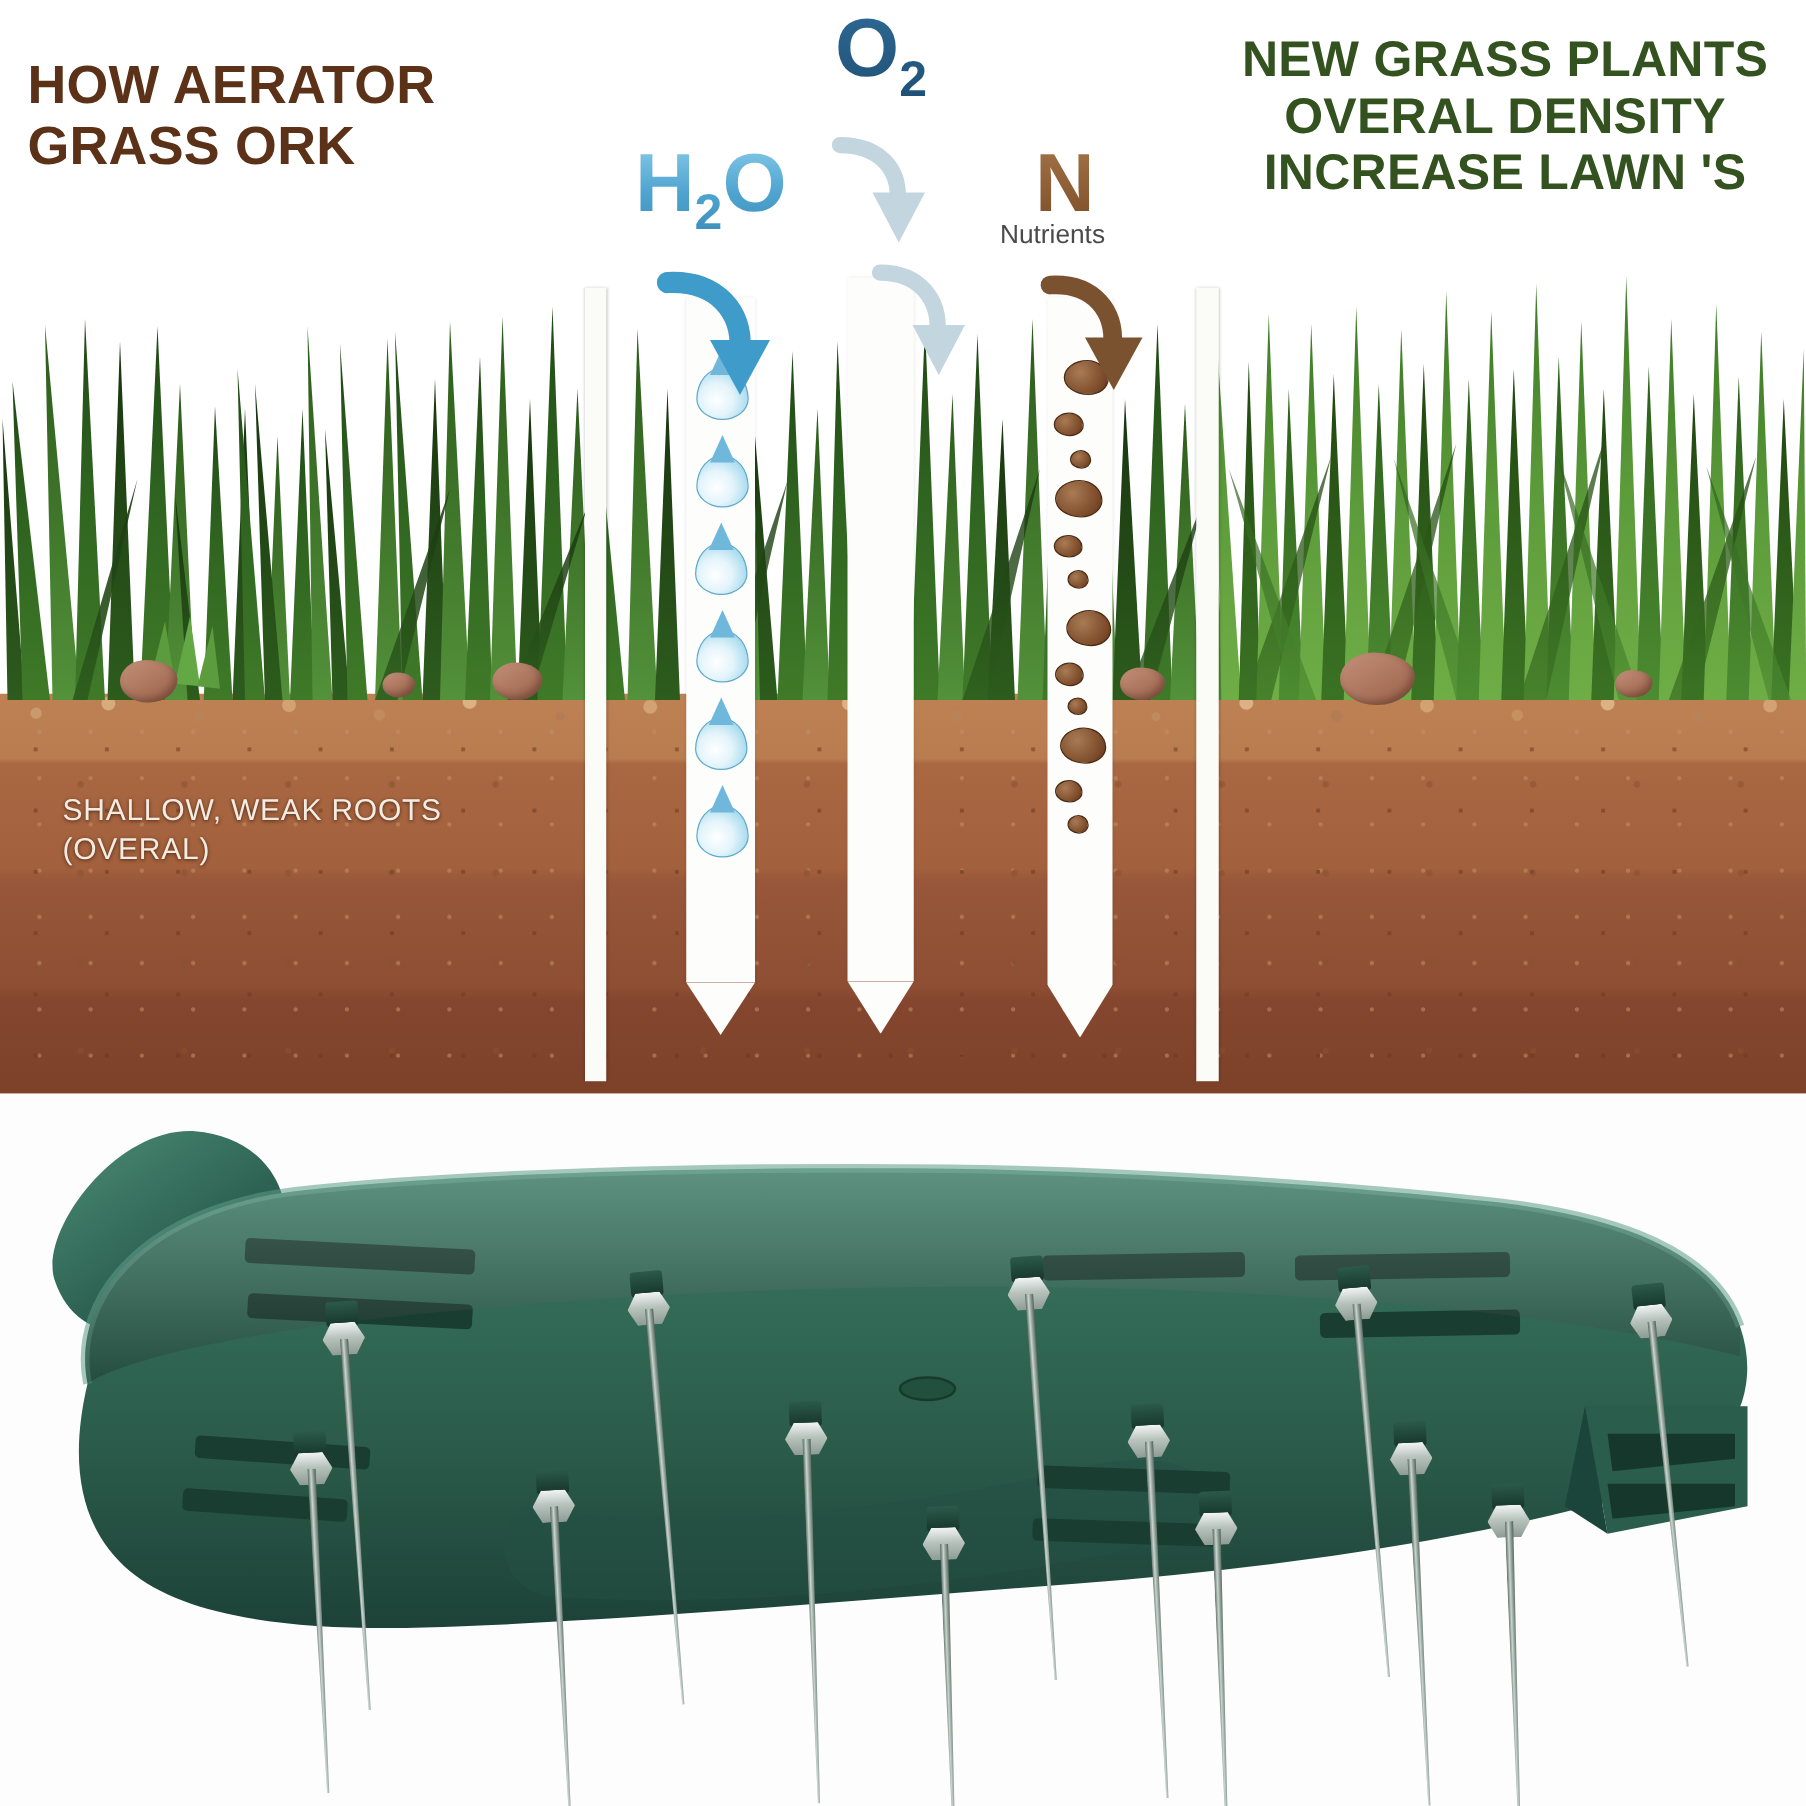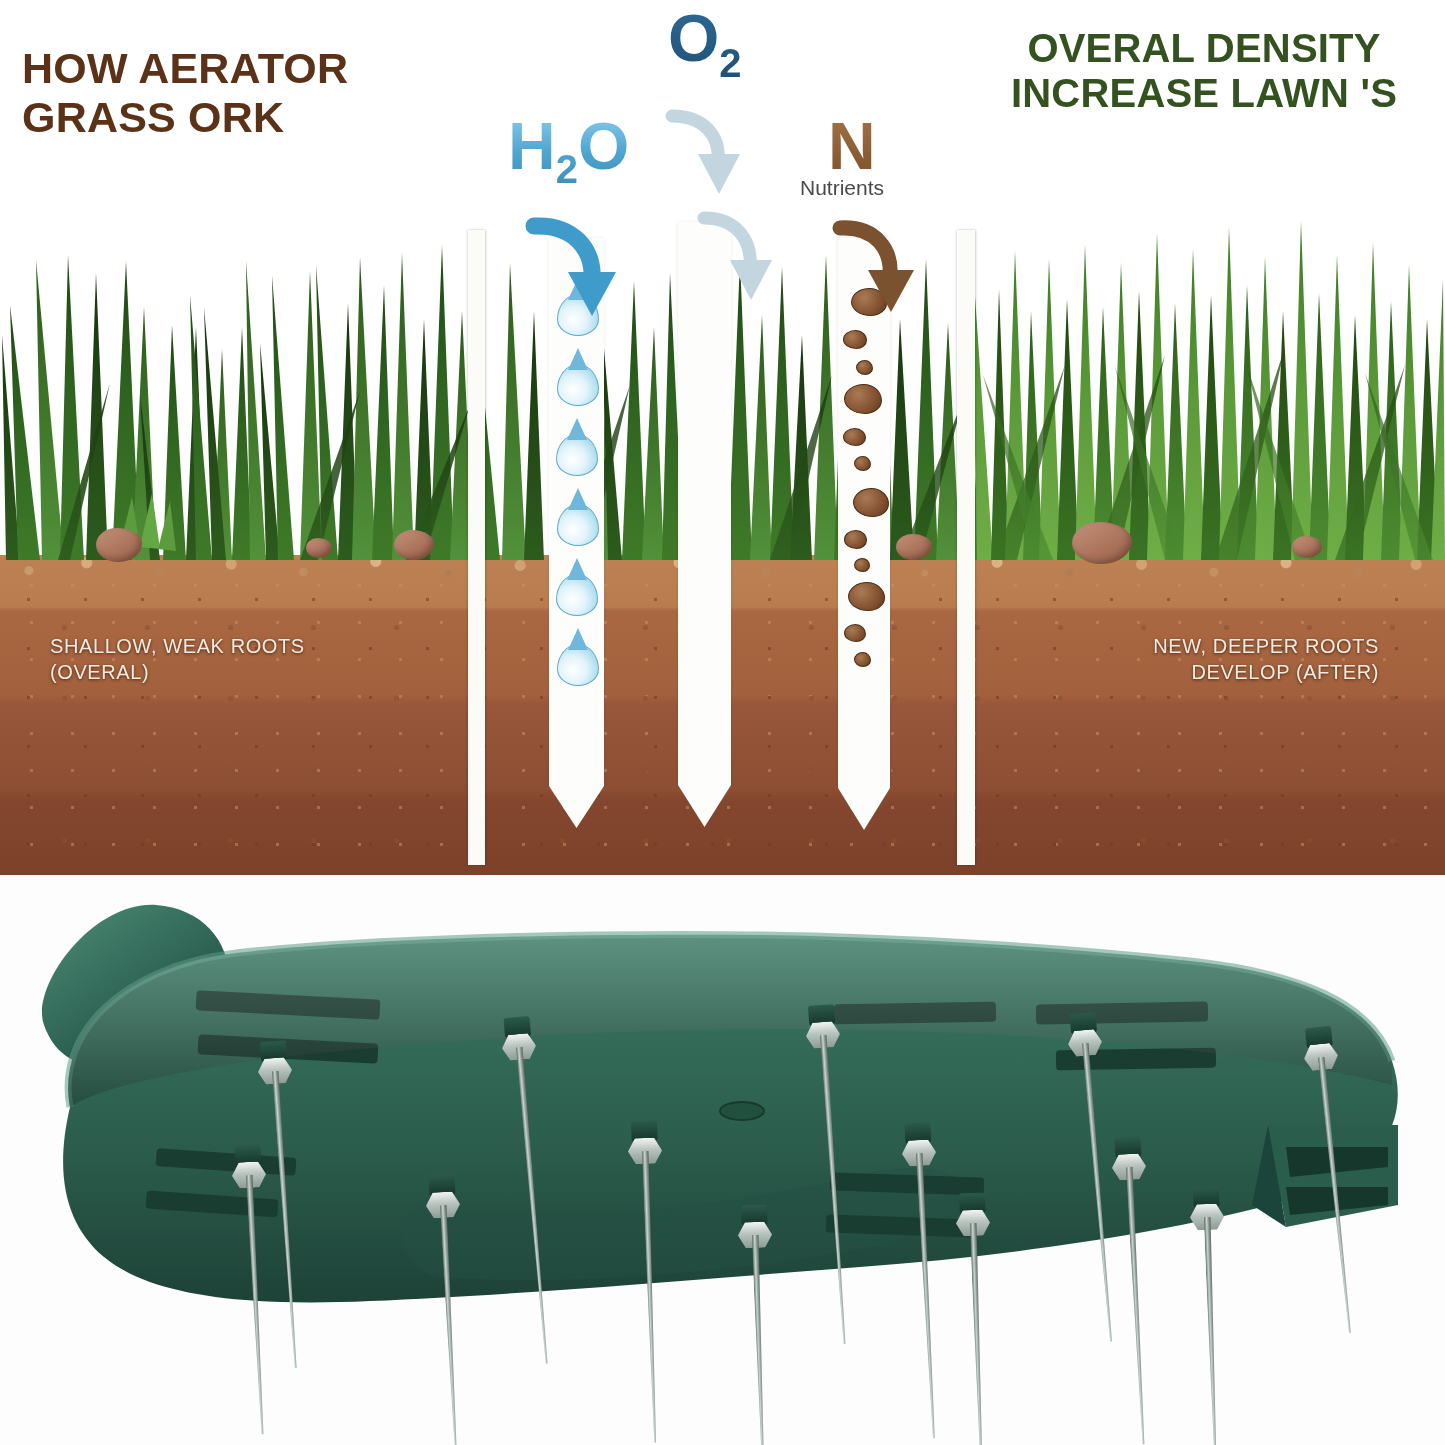--- a/index.html
+++ b/index.html
@@ -66,21 +66,21 @@
       radial-gradient(circle,#8a5232 2.4px,transparent 3px),
       radial-gradient(circle,#c49468 1.4px,transparent 2px);
     background-size:57px 49px, 83px 71px, 41px 37px;
     background-position:0 0, 23px 17px, 11px 29px;
   }
 
   .rock{position:absolute;border-radius:45% 55% 50% 48%/50% 45% 55% 50%;
     background:linear-gradient(150deg,#c39079,#9a5f47);box-shadow:inset -3px -3px 6px rgba(0,0,0,.25);}
 
   
-  .caption{position:absolute;color:#f4ece2;font-size:20px;line-height:1.28;letter-spacing:.6px;
+  .caption{position:absolute;color:#f4ece2;font-size:24px;line-height:1.28;letter-spacing:.6px;
     text-shadow:0 1px 3px rgba(60,25,10,.85);}
   #cap-left{left:50px;top:634px;}
   #cap-right{right:66px;top:634px;text-align:right;}
 
   
   .channel{position:absolute;z-index:6;}
   .channel .shaft{position:absolute;left:0;top:0;width:100%;background:#fdfdfb;
      box-shadow:0 0 3px rgba(0,0,0,.10);}
   .channel .tip{position:absolute;left:0;width:100%;height:42px;background:#fdfdfb;
      clip-path:polygon(0 0,100% 0,50% 100%);}
@@ -263,24 +263,20 @@
     <div class="rock" style="left:306px;top:538px;width:26px;height:20px;z-index:3;"></div>
     <div class="rock" style="left:394px;top:530px;width:40px;height:30px;z-index:3;"></div>
     <div class="rock" style="left:896px;top:534px;width:36px;height:26px;z-index:3;"></div>
     <div class="rock" style="left:1072px;top:522px;width:60px;height:42px;z-index:3;"></div>
     <div class="rock" style="left:1292px;top:536px;width:30px;height:22px;z-index:3;"></div>
 
     <div id="cap-left" class="caption" style="z-index:5;">
       <div>SHALLOW, WEAK ROOTS</div>
       <div>(OVERAL)</div>
     </div>
-    <div id="cap-right" class="caption" style="z-index:5;">
-      <div>NEW, DEEPER ROOTS</div>
-      <div>DEVELOP (AFTER)</div>
-    </div>
 
     <div class="divider" style="left:468px;top:230px;width:17px;height:635px;"></div>
     <div class="divider" style="left:957px;top:230px;width:18px;height:635px;"></div>
 
     <div class="channel" style="left:549px;top:238px;width:55px;height:590px;">
       <div class="shaft" style="height:548px;"></div>
       <div class="tip" style="top:548px;"></div>
       <div class="drop" style="left:8px;top:56px;"></div>
       <div class="drop" style="left:8px;top:126px;"></div>
       <div class="drop" style="left:7px;top:196px;"></div>
@@ -326,20 +322,21 @@
     <svg class="arrow" style="left:826px;top:214px;z-index:7;" width="100" height="104" viewBox="0 0 100 104">
       <path d="M14 14 C50 12, 66 36, 64 62" stroke="#7b5230" stroke-width="15" fill="none" stroke-linecap="round"></path>
       <path d="M42 56 L88 56 L65 98 Z" fill="#7b5230"></path>
     </svg>
 
     <div id="title-left" class="title" style="z-index:9;">
       <div>HOW AERATOR</div>
       <div>GRASS ORK</div>
     </div>
     <div id="title-right" class="title" style="z-index:9;">
+      <div>NEW GRASS PLANTS</div>
       <div>OVERAL DENSITY</div>
       <div>INCREASE LAWN  'S</div>
     </div>
 
     <div id="lbl-h2o" class="chem" style="z-index:9;">
       <span>H</span><span class="sub">2</span><span>O</span>
     </div>
     <div id="lbl-o2" class="chem" style="z-index:9;">
       <span>O</span><span class="sub">2</span>
     </div>

